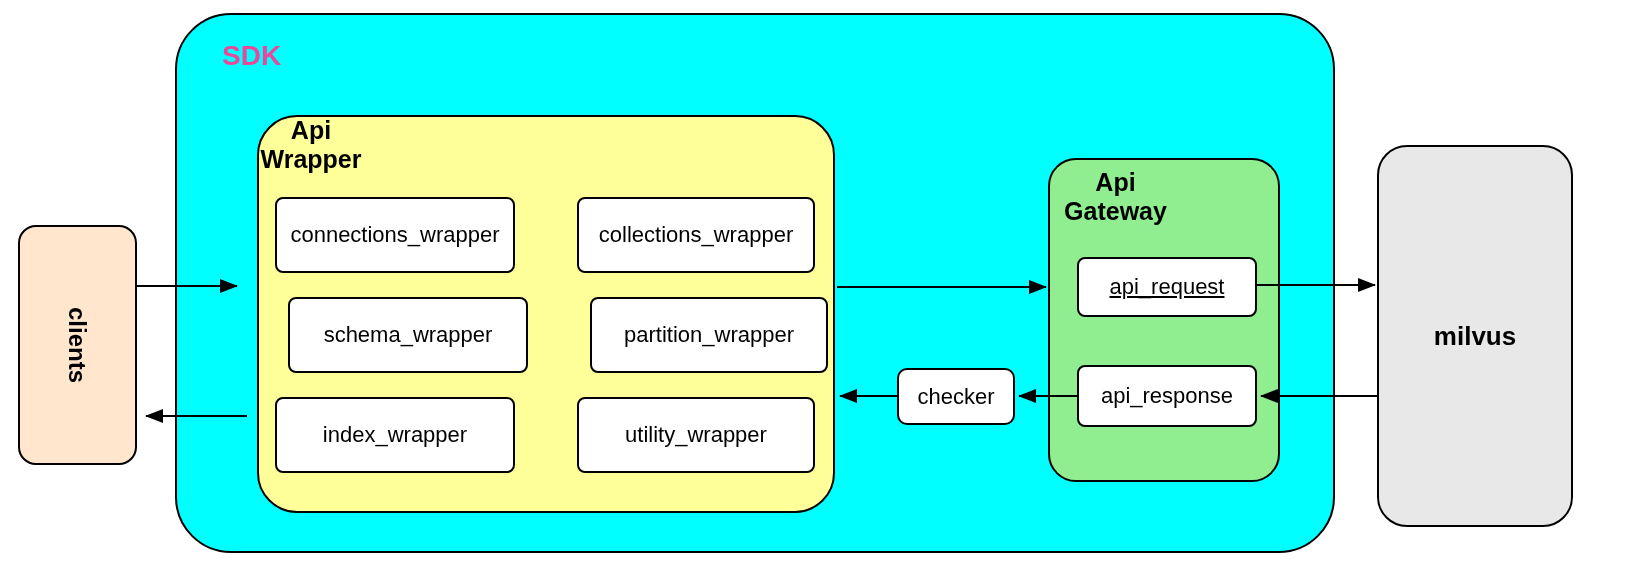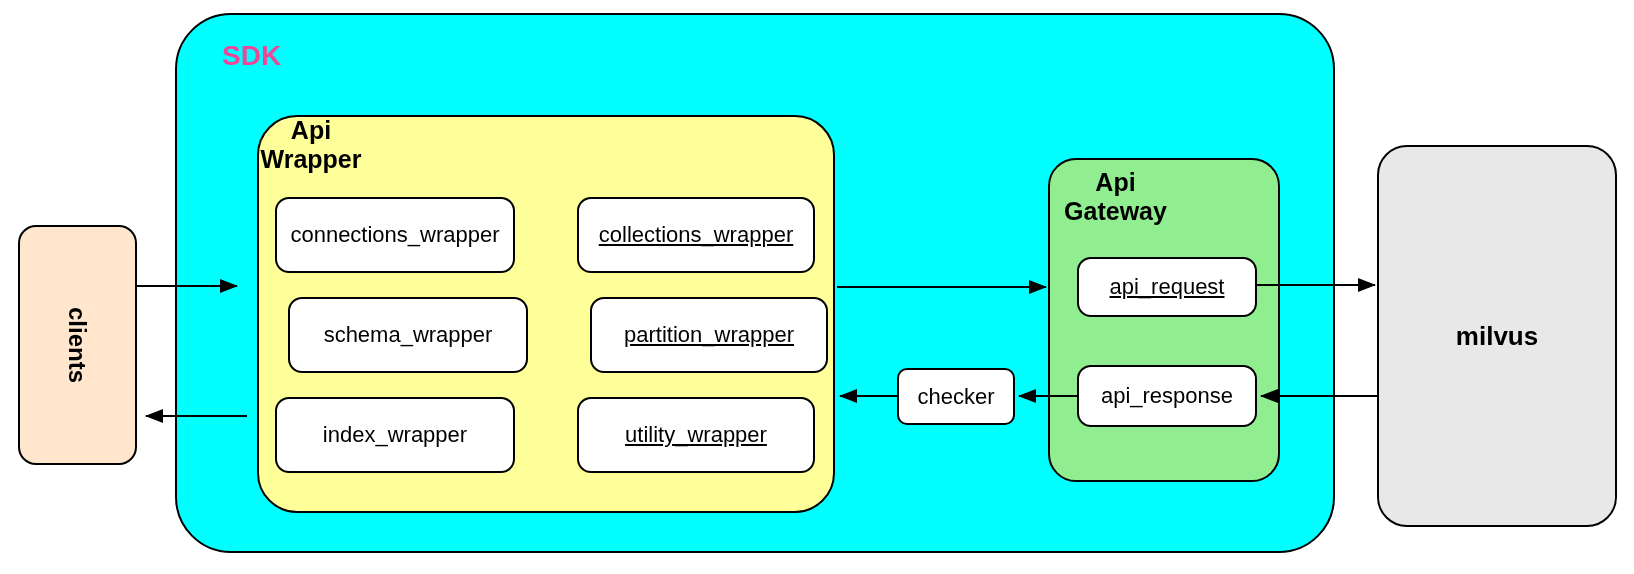--- a/index.html
+++ b/index.html
@@ -32,43 +32,43 @@
   .gateway-box{
     left:1048px;top:158px;width:232px;height:324px;
     background:#90EE90;border-radius:28px;
   }
   .gateway-label{
     position:absolute;left:1053px;top:168px;width:125px;
     font-size:25px;font-weight:bold;line-height:1.15;
     text-align:center;color:#000;
   }
   .milvus-box{
-    left:1377px;top:145px;width:240px;height:382px;
+    left:1377px;top:145px;width:196px;height:382px;
     background:#E8E8E8;border-radius:30px;
     display:flex;align-items:center;justify-content:center;
     font-size:26px;font-weight:bold;color:#000;
   }
   .clients-box{
     left:18px;top:225px;width:119px;height:240px;
     background:#FFE6CC;border-radius:18px;
     display:flex;align-items:center;justify-content:center;
   }
   .clients-box span{
     transform:rotate(90deg);
     font-size:24px;font-weight:bold;color:#000;white-space:nowrap;
   }
   
   .white-box{
-    background:#ffffff;border-radius:14px;
+    background:#ffffff;border-radius:8px;
     display:flex;align-items:center;justify-content:center;
     font-size:22px;color:#000;white-space:nowrap;
   }
   .mod{width:240px;height:76px;}
   .mod.c1{left:275px;}
-  .mod.c2{left:577px;width:238px;text-decoration:underline;}
+  .mod.c2{left:577px;width:238px;}
   .mod.r1{top:197px;}
   .mod.r2{top:297px;margin-left:13px;}
   .mod.r3{top:397px;}
   .api-request{left:1077px;top:257px;width:180px;height:60px;text-decoration:underline;}
   .api-response{left:1077px;top:365px;width:180px;height:62px;}
   .checker-box{left:897px;top:368px;width:118px;height:57px;border-radius:10px;}
   
   .arrows{
     position:absolute;left:0;top:0;width:1634px;height:574px;
     pointer-events:none;

